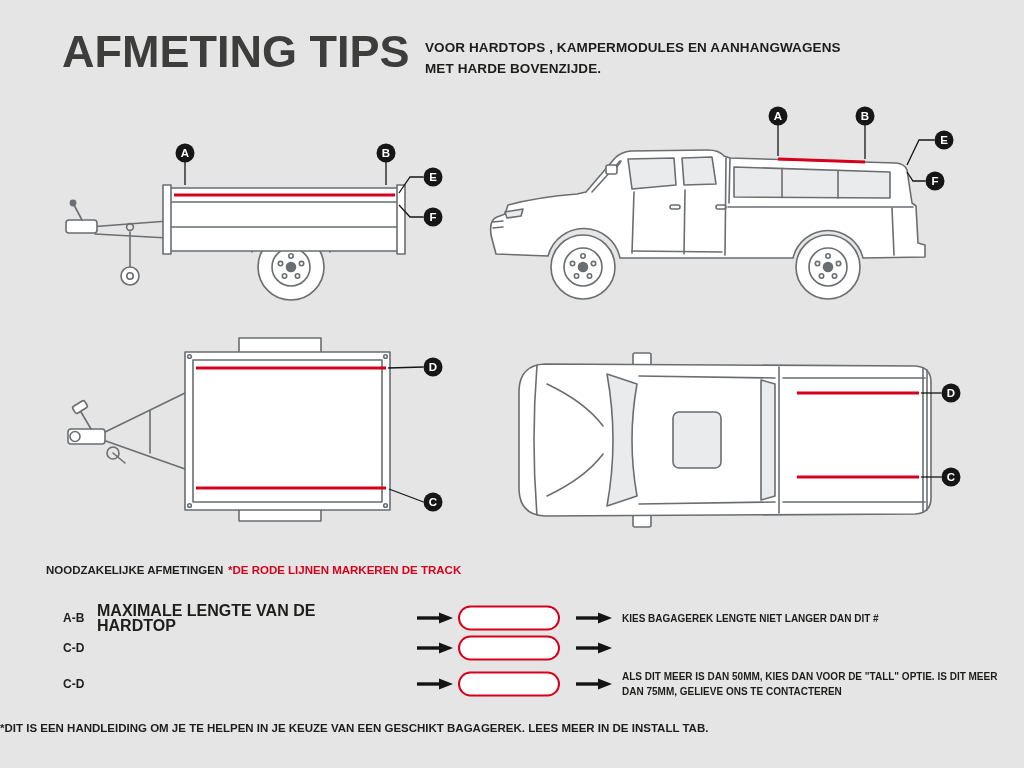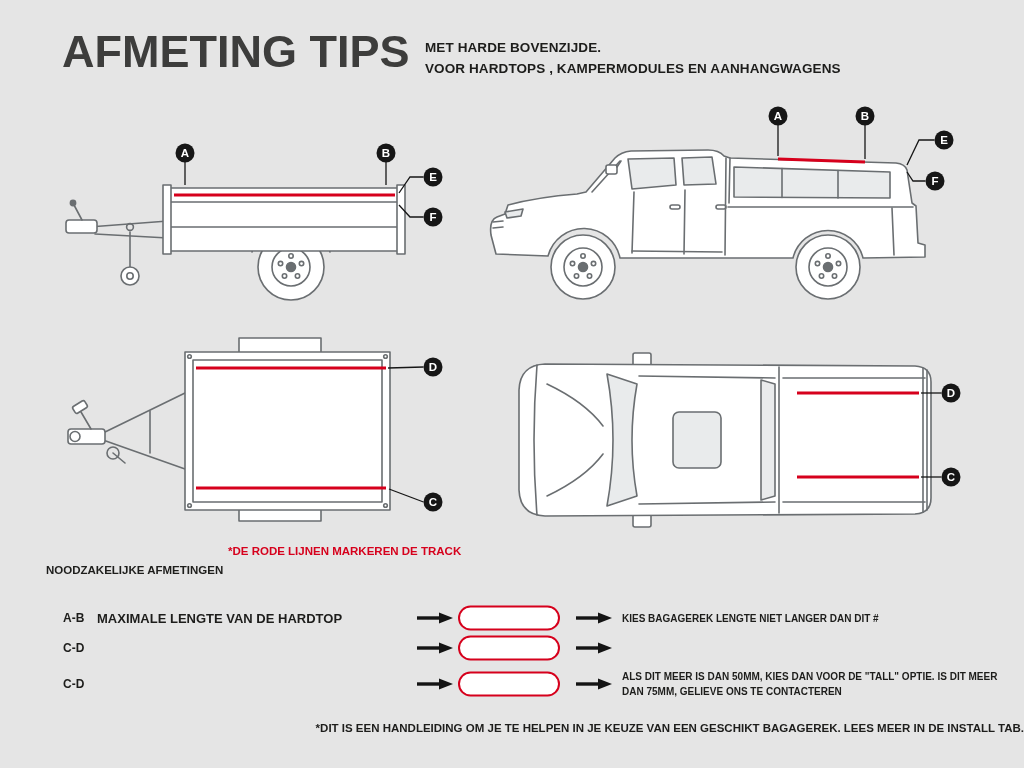--- a/index.html
+++ b/index.html
@@ -11,46 +11,46 @@
   .subtitle { position:absolute; left:425px; top:37px; font-size:13.5px; font-weight:700;
               line-height:21px; letter-spacing:0.1px; }
   .subtitle span { display:block; }
   .illus { position:absolute; }
   .illus svg { display:block; width:100%; height:100%; }
   #trailer-side { left:55px;  top:128px; width:400px; height:190px; }
   #truck-side   { left:480px; top:95px;  width:480px; height:215px; }
   #trailer-top  { left:55px;  top:333px; width:400px; height:215px; }
   #truck-top    { left:505px; top:350px; width:465px; height:180px; }
   .meas-heading { position:absolute; left:46px;  top:564px; font-size:11.5px; font-weight:700; }
-  .meas-note    { position:absolute; left:228px; top:545px; font-size:11.5px; font-weight:700; color:#d6001c; }
+  .meas-note    { position:absolute; left:228px; top:564px; font-size:11.5px; font-weight:700; color:#d6001c; }
   .meas-row { position:absolute; left:0; width:1024px;padding-left:42px; }
   .meas-row > * { position:absolute; top:50%; transform:translateY(-50%); }
   #row1 { top:604px; height:28px; }
   #row2 { top:634px; height:28px; }
   #row3 { top:660px; height:48px; }
   .rkey    { left:63px; font-size:12px; font-weight:700; white-space:nowrap; }
-  .rlabel  { left:97px; width:295px; font-size:13px; font-weight:700; line-height:15px; }
+  .rlabel  { left:97px; width:295px; font-size:16px; font-weight:700; line-height:15px; }
   .arrow1  { left:417px; } 
   .arrow2  { left:576px; }
   .arrow svg { display:block; }
   .pill    { left:458px; width:102px; height:25px; border:2px solid #d6001c; border-radius:13px; background:#fff; }
   .rresult { left:622px; width:396px; font-size:10px; font-weight:700; line-height:15px; }
-  .footnote { position:absolute; left:0; top:722px; width:1024px; text-align:right;
+  .footnote { position:absolute; left:0; top:722px; width:1024px; text-align:left;
               font-size:11.5px; font-weight:700; }
   text.lbl { font-family:"Liberation Sans", sans-serif; font-size:11.5px; font-weight:bold; fill:#ffffff; text-anchor:middle; }
 </style>
 </head>
 <body>
 
 <div class="page">
 
   <div class="title">AFMETING TIPS</div>
   <div class="subtitle">
+    <span>VOOR HARDTOPS , KAMPERMODULES EN AANHANGWAGENS</span>
     <span>MET HARDE BOVENZIJDE.</span>
-    <span>VOOR HARDTOPS , KAMPERMODULES EN AANHANGWAGENS</span>
   </div>
 
   <div class="illus" id="trailer-side">
     <svg viewBox="0 0 400 190">
       <g stroke="#6a6e71" stroke-width="1.6" fill="none" stroke-linecap="round" stroke-linejoin="round">
 
         <line x1="113" y1="93" x2="34" y2="99"></line>
         <line x1="113" y1="110" x2="40" y2="106"></line>
 
         <rect x="11" y="92" width="31" height="13" rx="3" fill="#fff"></rect>

